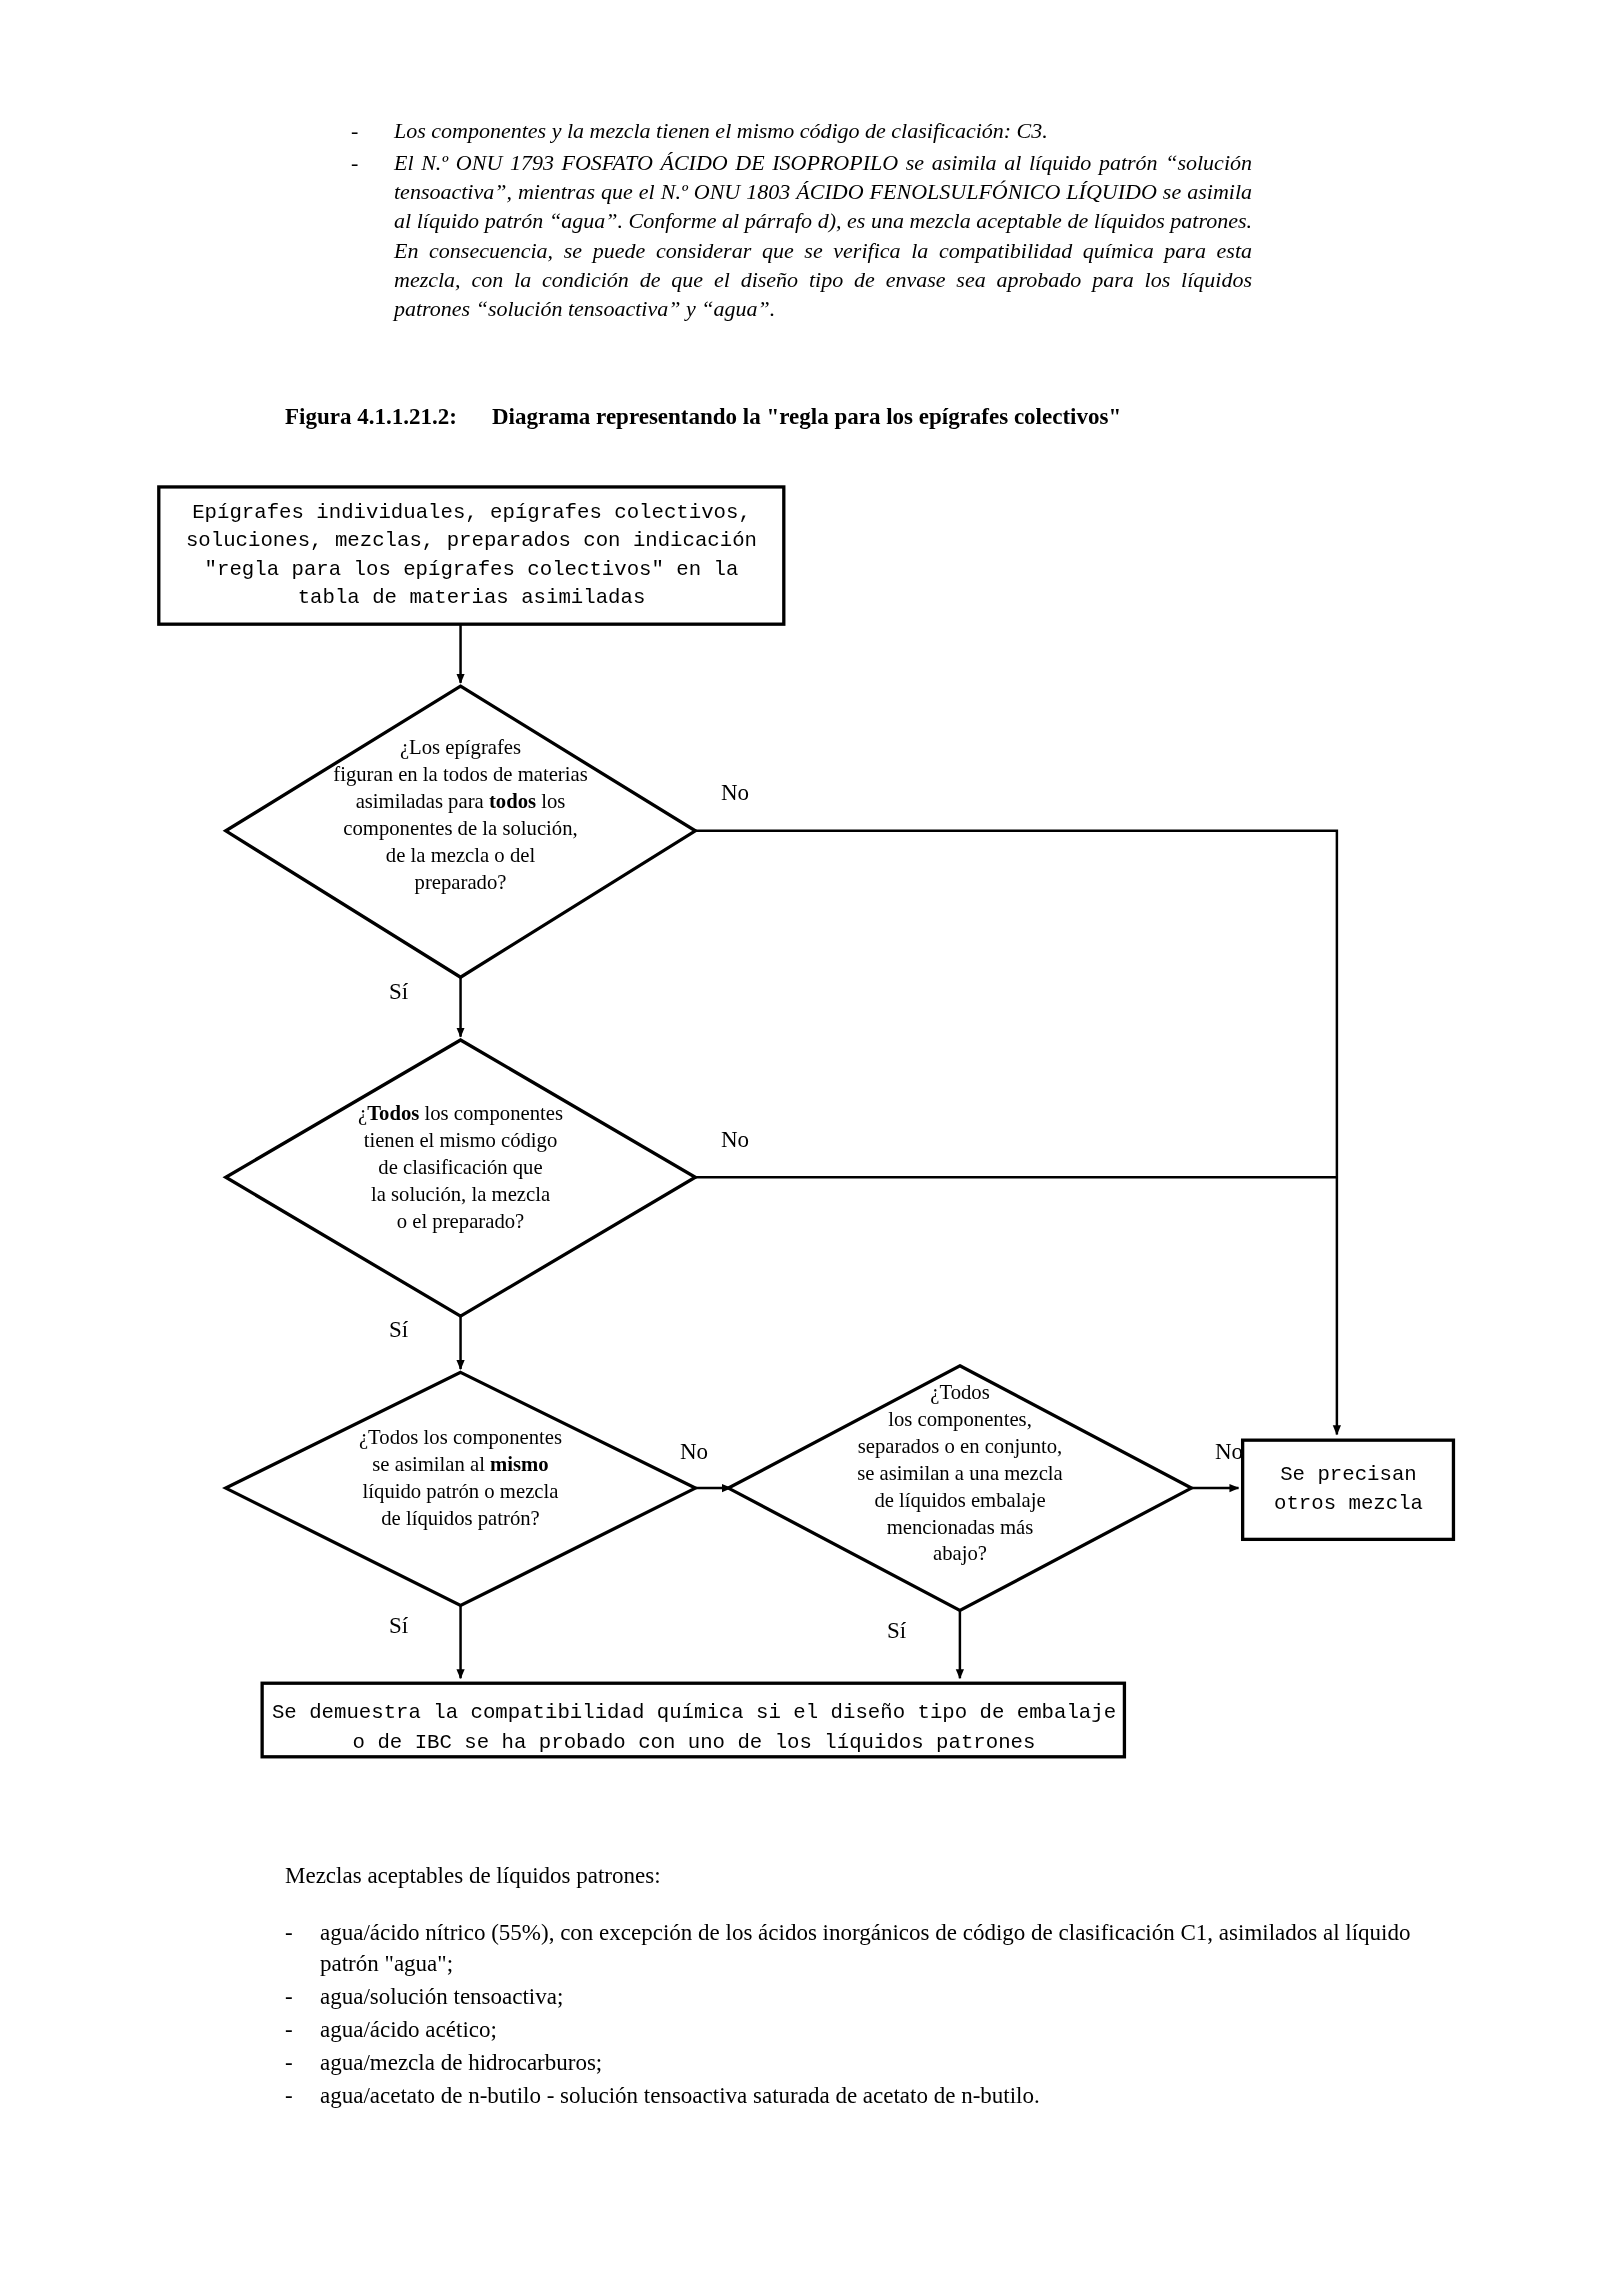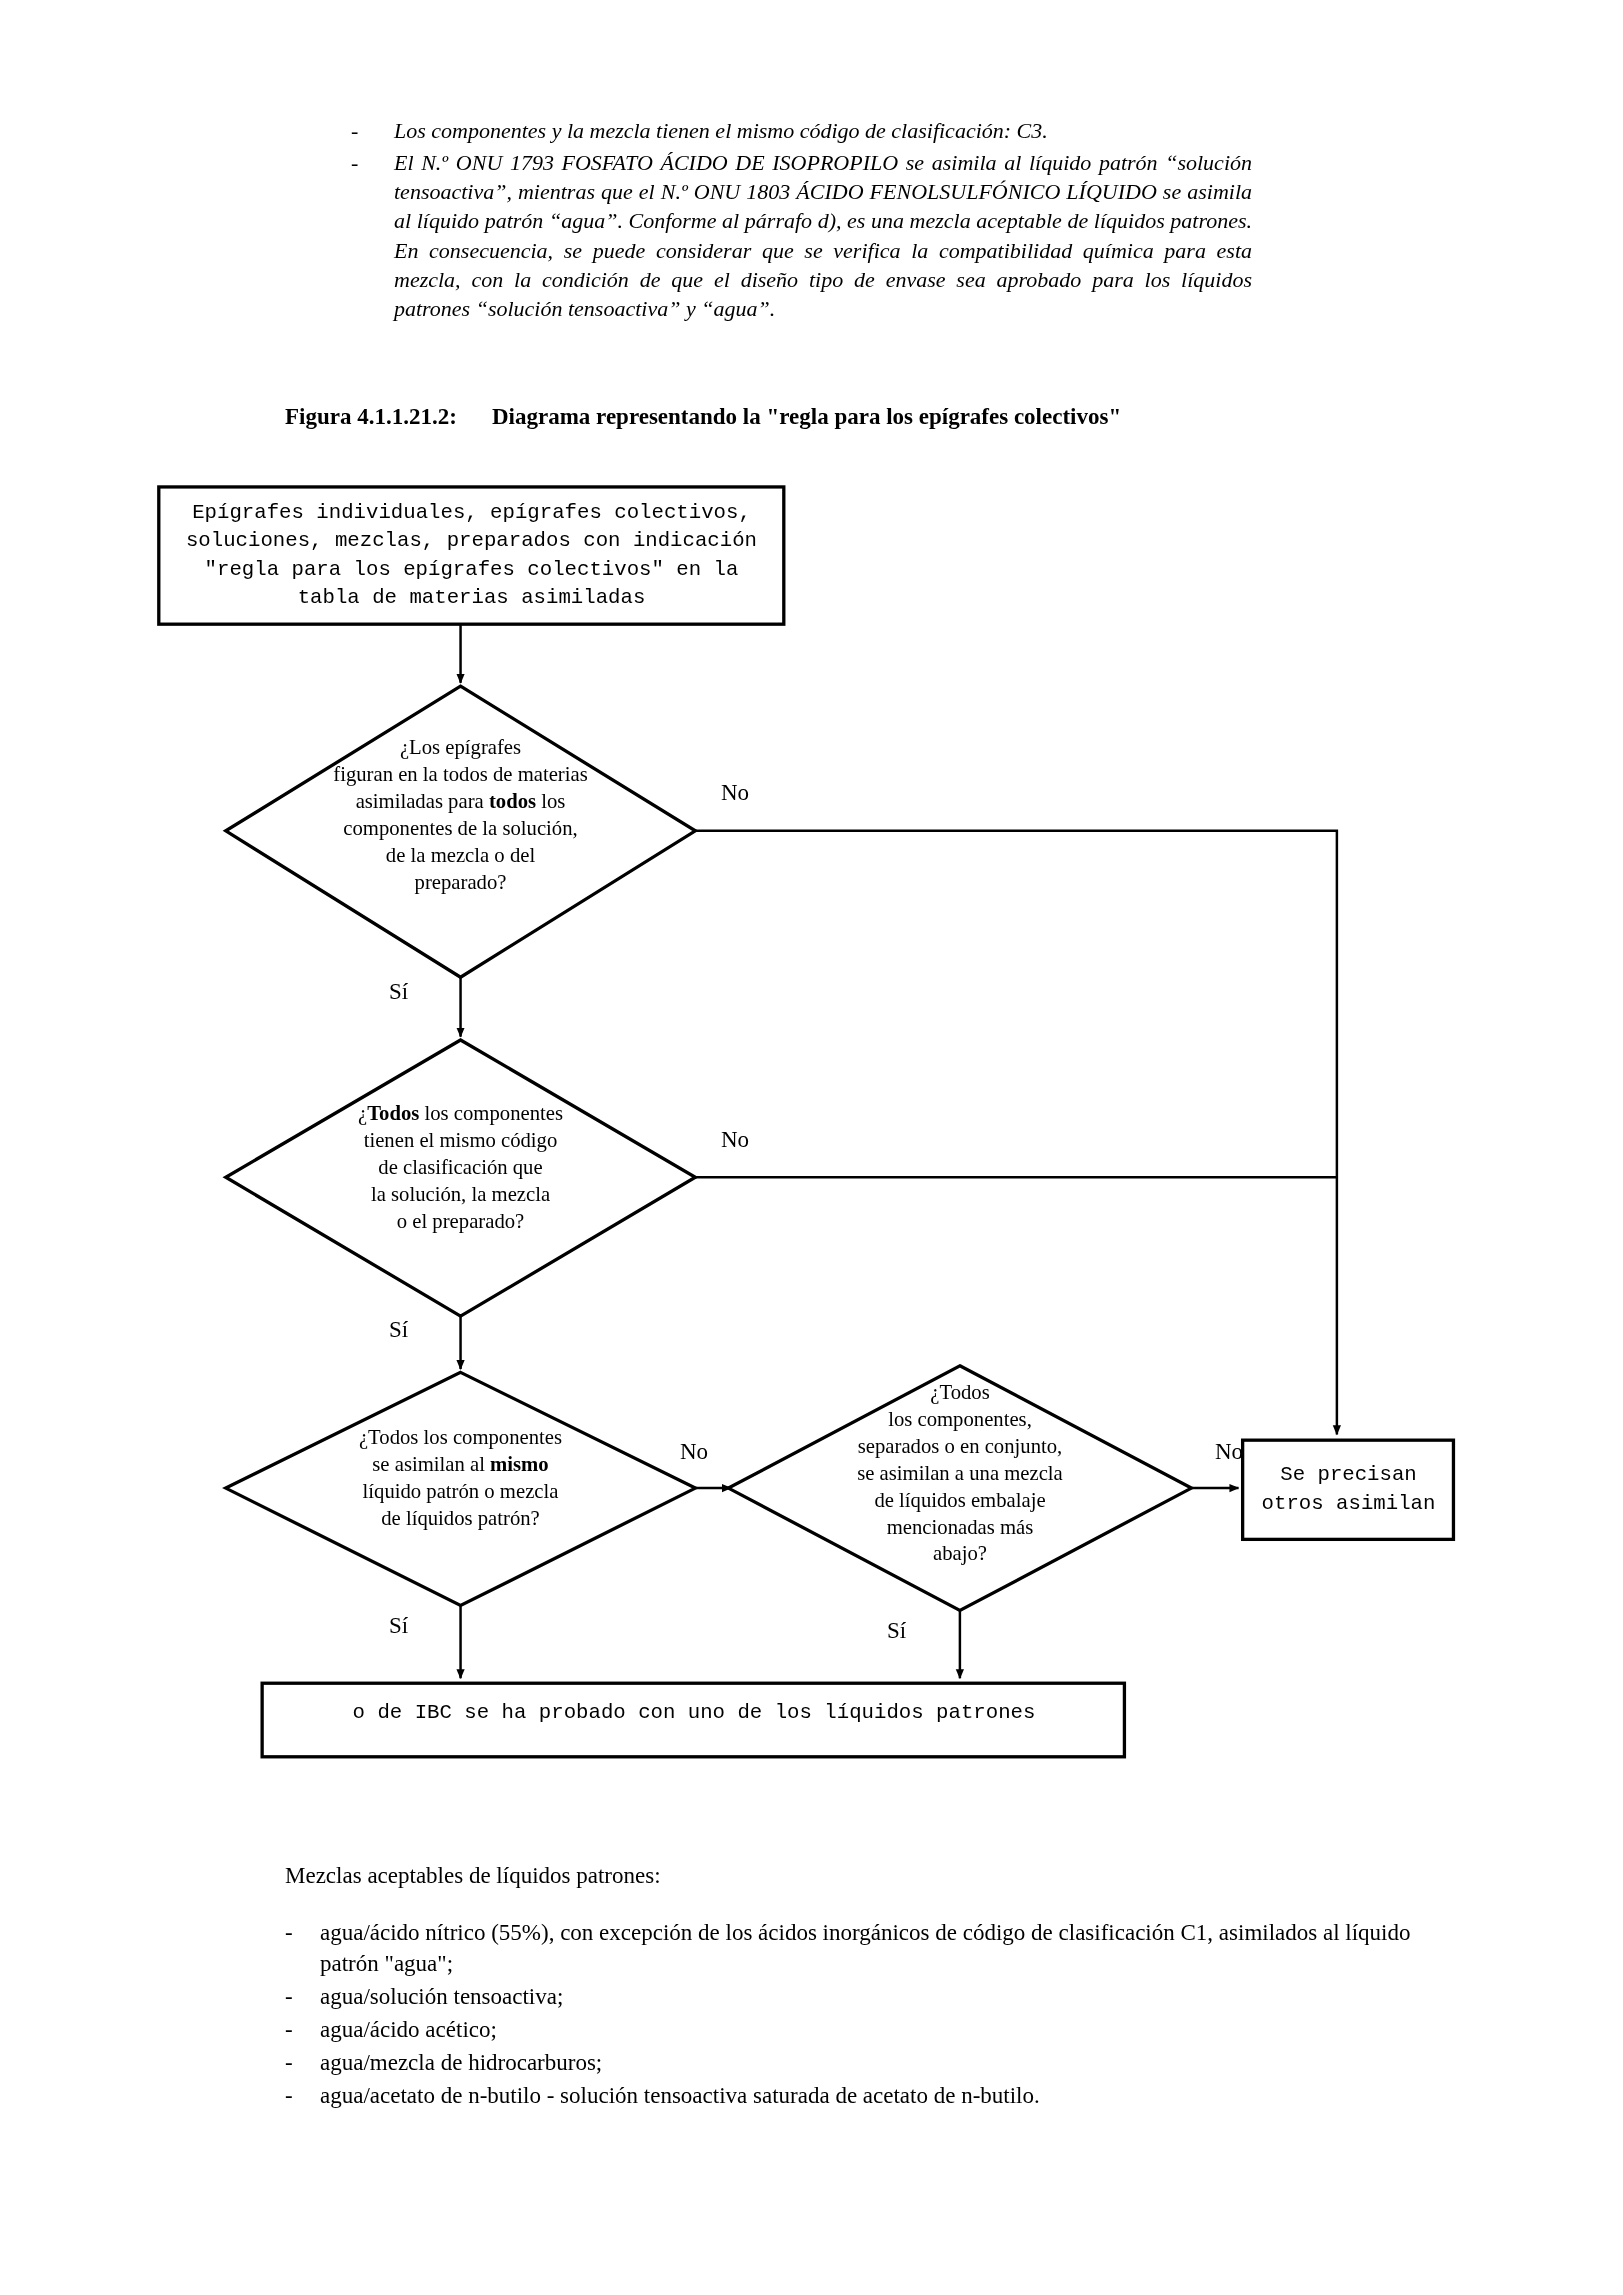--- a/index.html
+++ b/index.html
@@ -150,26 +150,27 @@
   <div>se asimilan a una mezcla</div>
   <div>de líquidos embalaje</div>
   <div>mencionadas más</div>
   <div>abajo?</div>
 </div>
 
 <div class="node" style="left:1243px;top:1440px;width:211px;height:99px;
      display:flex;align-items:center;justify-content:center;">
   <div style="text-align:center;font-size:20.7px;line-height:1.40;">
     <div>Se precisan</div>
-    <div>otros asimilan</div>
+    <div>otros mezcla</div>
   </div>
 </div>
 
 <div class="node clipbox" style="left:265px;top:1686px;width:858px;height:69px;">
   <div style="text-align:center;font-size:20.7px;line-height:1.45;padding-top:11.6px;">
+    <div>Se demuestra la compatibilidad química si el diseño tipo de embalaje</div>
     <div>o de IBC se ha probado con uno de los líquidos patrones</div>
   </div>
 </div>
 
 <div class="edge-label" style="left:721px;top:781px;">No</div>
 <div class="edge-label" style="left:721px;top:1128px;">No</div>
 <div class="edge-label" style="left:680px;top:1440px;">No</div>
 <div class="edge-label" style="left:1215px;top:1440px;">No</div>
 
 <div class="edge-label" style="left:389px;top:980px;">Sí</div>

